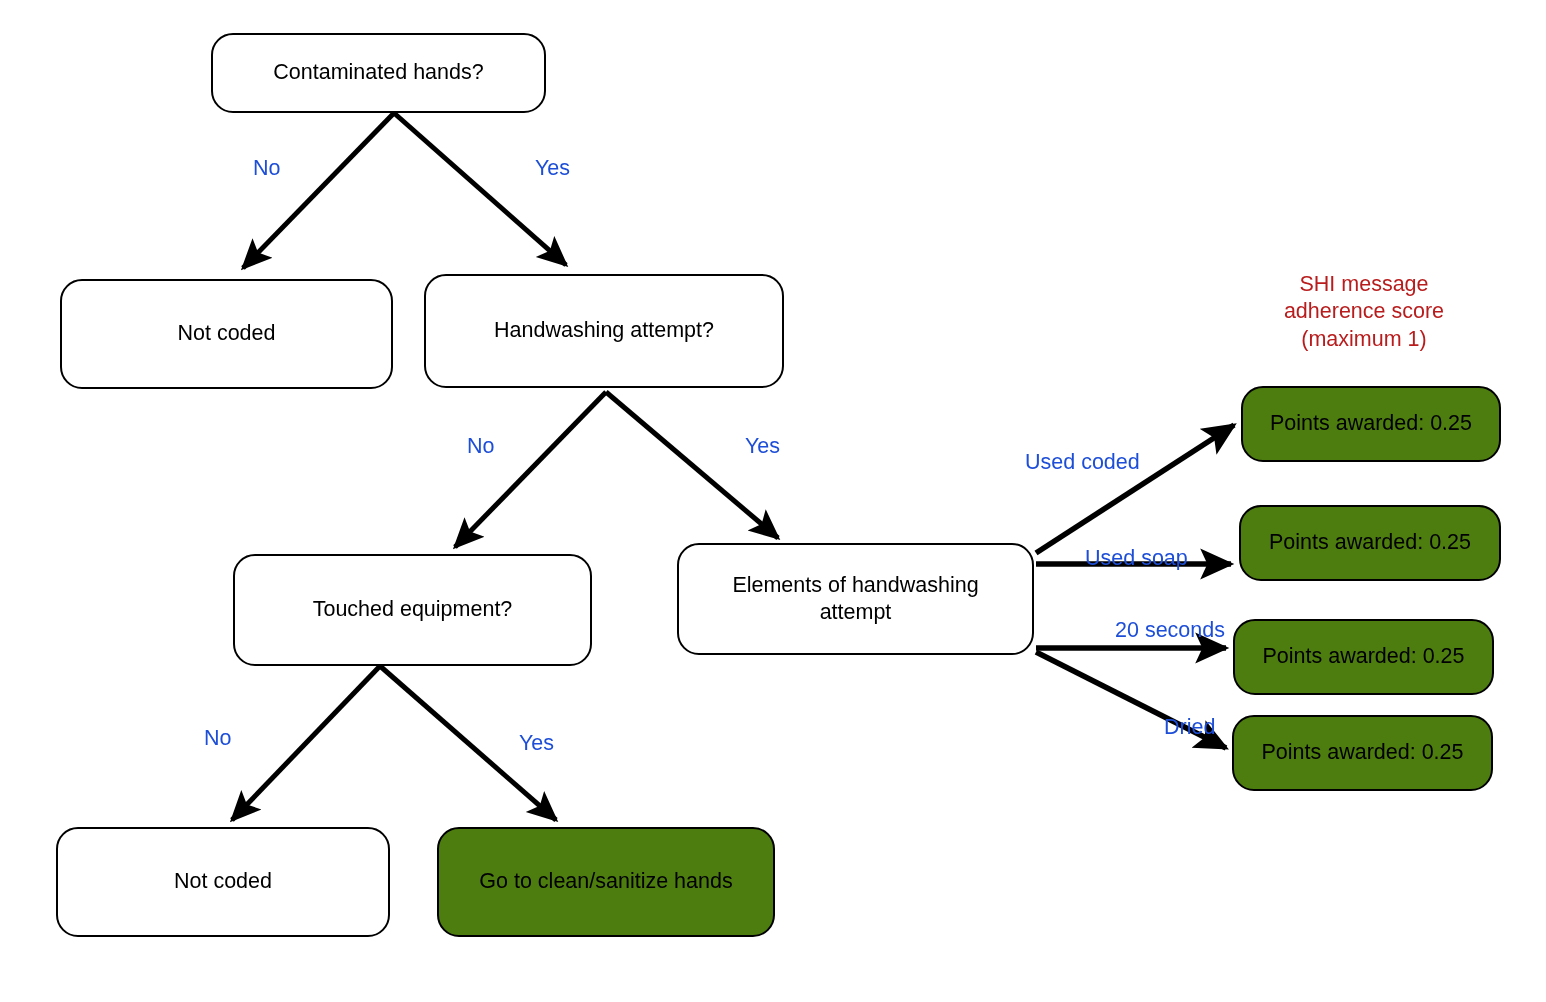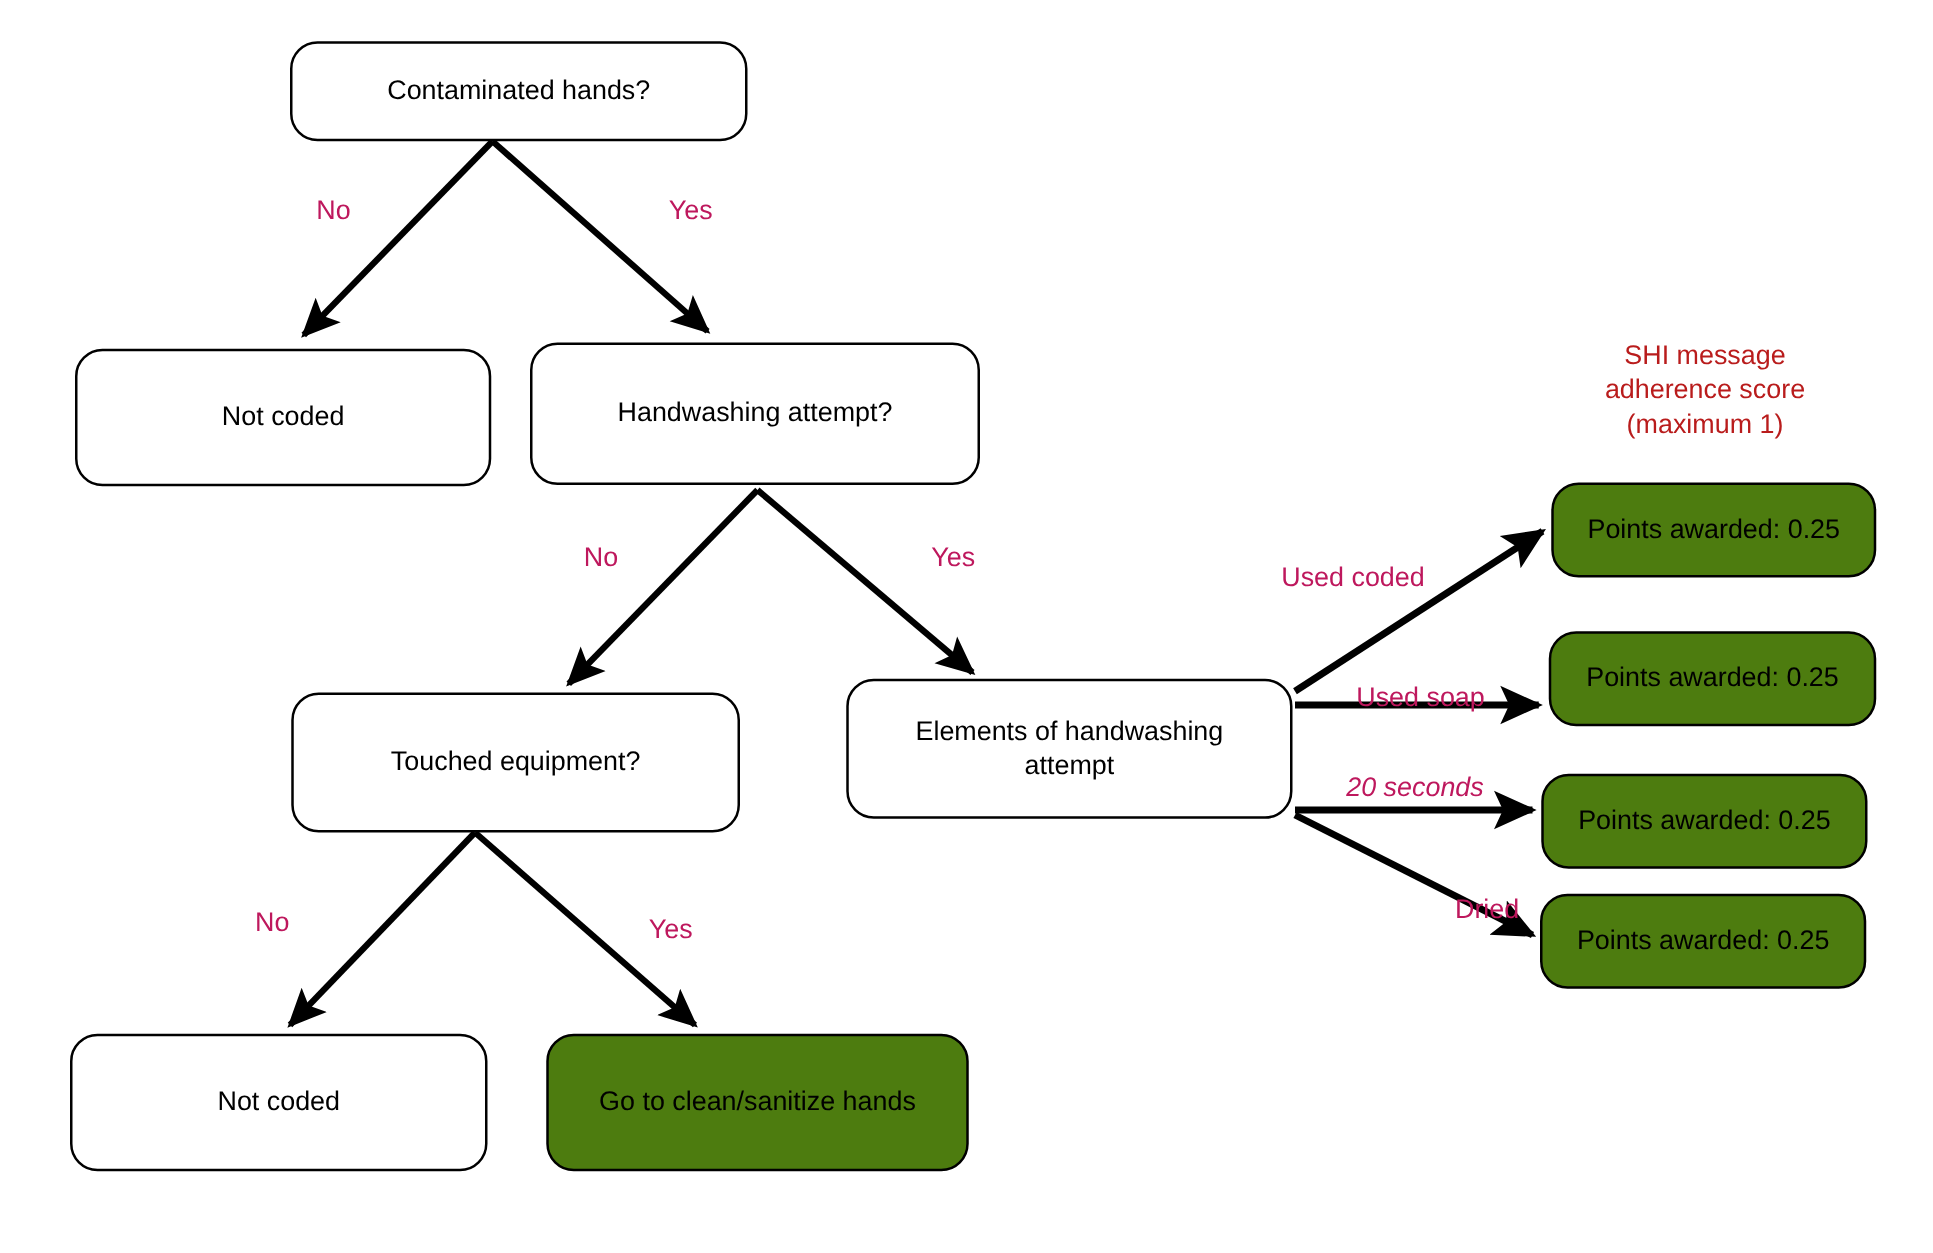--- a/index.html
+++ b/index.html
@@ -47,21 +47,21 @@
   }
   .node .node-label {
     display: block;
     padding: 0 10px;
     white-space: pre-line;
   }
   .edge-label {
     position: absolute;
     font-size: 21.5px;
     line-height: 1.2;
-    color: #be185d;
+    color: #1d4ed8;
     white-space: nowrap;
   }
   .section-caption {
     position: absolute;
     font-size: 21.5px;
     line-height: 1.27;
     text-align: center;
     color: #b91c1c;
     white-space: pre-line;
   }
@@ -92,21 +92,21 @@
 
     <line x1="1036" y1="553" x2="1234" y2="425" stroke="#000000" stroke-width="5.5" marker-end="url(#arrowhead)"></line>
 
     <line x1="1036" y1="564" x2="1231" y2="564" stroke="#000000" stroke-width="5.5" marker-end="url(#arrowhead)"></line>
 
     <line x1="1036" y1="648" x2="1226" y2="648" stroke="#000000" stroke-width="5.5" marker-end="url(#arrowhead)"></line>
 
     <line x1="1036" y1="652" x2="1226" y2="748" stroke="#000000" stroke-width="5.5" marker-end="url(#arrowhead)"></line>
   </svg>
 
-  <div class="node" style="left:232px; top:33px; width:366px; height:80px;">
+  <div class="node" style="left:211px; top:33px; width:335px; height:80px;">
     <span class="node-label">Contaminated hands?</span>
   </div>
 
   <div class="node" style="left:60px; top:279px; width:333px; height:110px;">
     <span class="node-label">Not coded</span>
   </div>
 
   <div class="node" style="left:424px; top:274px; width:360px; height:114px;">
     <span class="node-label">Handwashing attempt?</span>
   </div>
@@ -148,20 +148,20 @@
   <div class="edge-label" style="left:535px; top:156px;">Yes</div>
 
   <div class="edge-label" style="left:467px; top:434px;">No</div>
   <div class="edge-label" style="left:745px; top:434px;">Yes</div>
 
   <div class="edge-label" style="left:204px; top:726px;">No</div>
   <div class="edge-label" style="left:519px; top:731px;">Yes</div>
 
   <div class="edge-label" style="left:1025px; top:450px;">Used coded</div>
   <div class="edge-label" style="left:1085px; top:546px;">Used soap</div>
-  <div class="edge-label" style="left:1077px; top:618px;font-style:italic;">20 seconds</div>
+  <div class="edge-label" style="left:1115px; top:618px;">20 seconds</div>
   <div class="edge-label" style="left:1164px; top:715px;">Dried</div>
 
   <div class="section-caption" style="left:1239px; top:271px; width:250px;">SHI message
 adherence score
 (maximum 1)</div>
 
 </div>
 
 </body></html>

